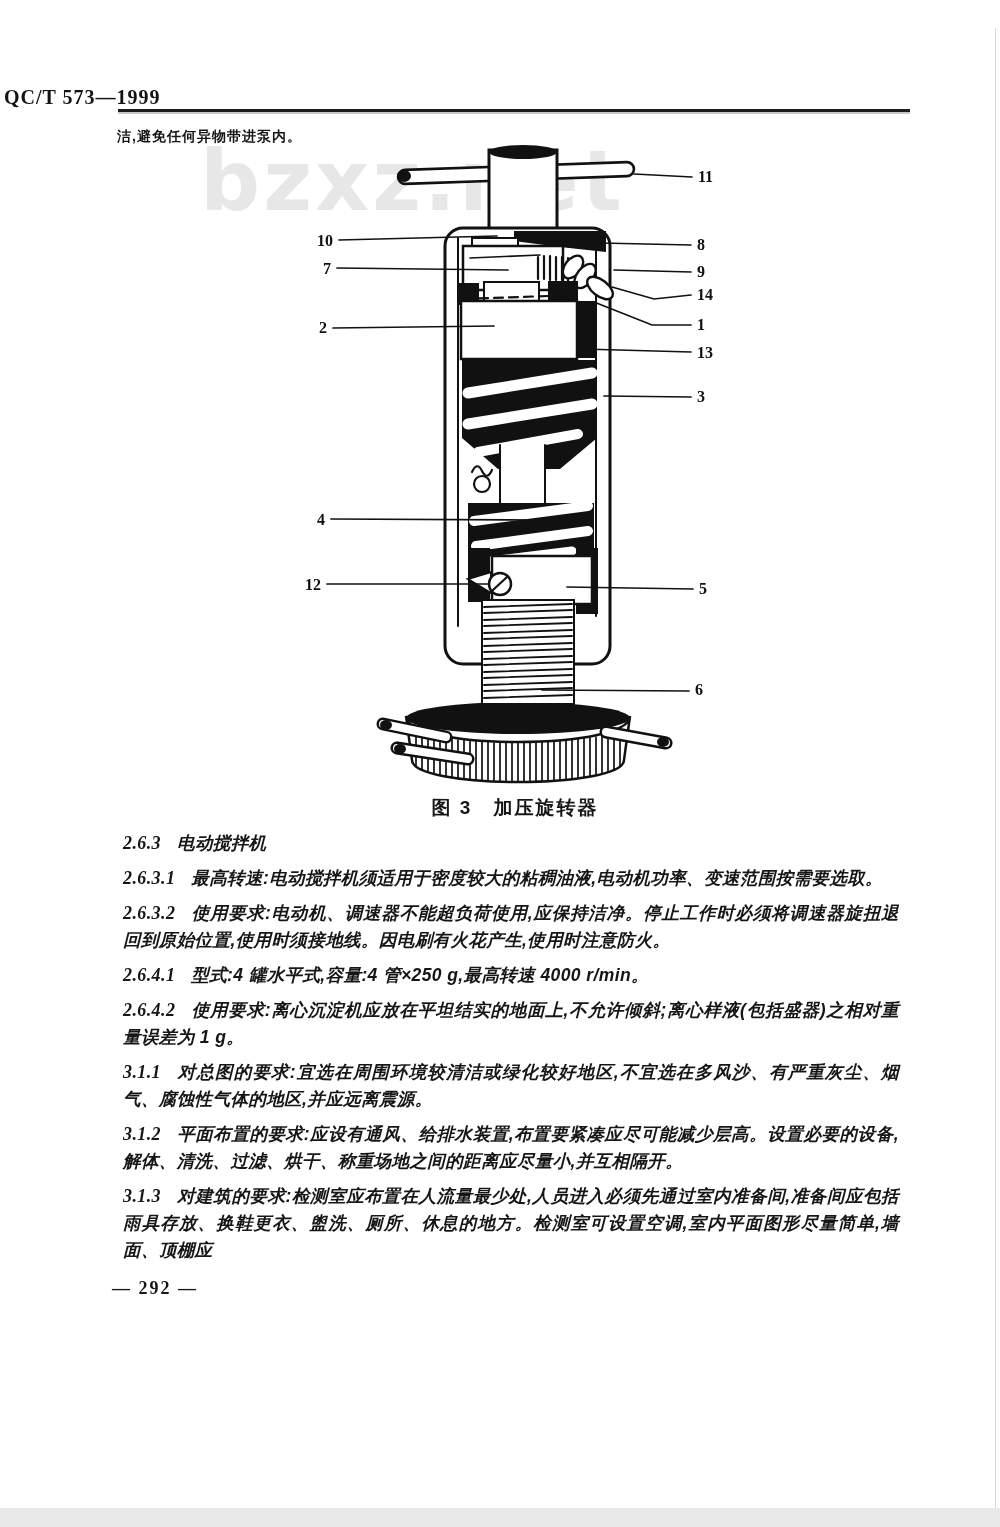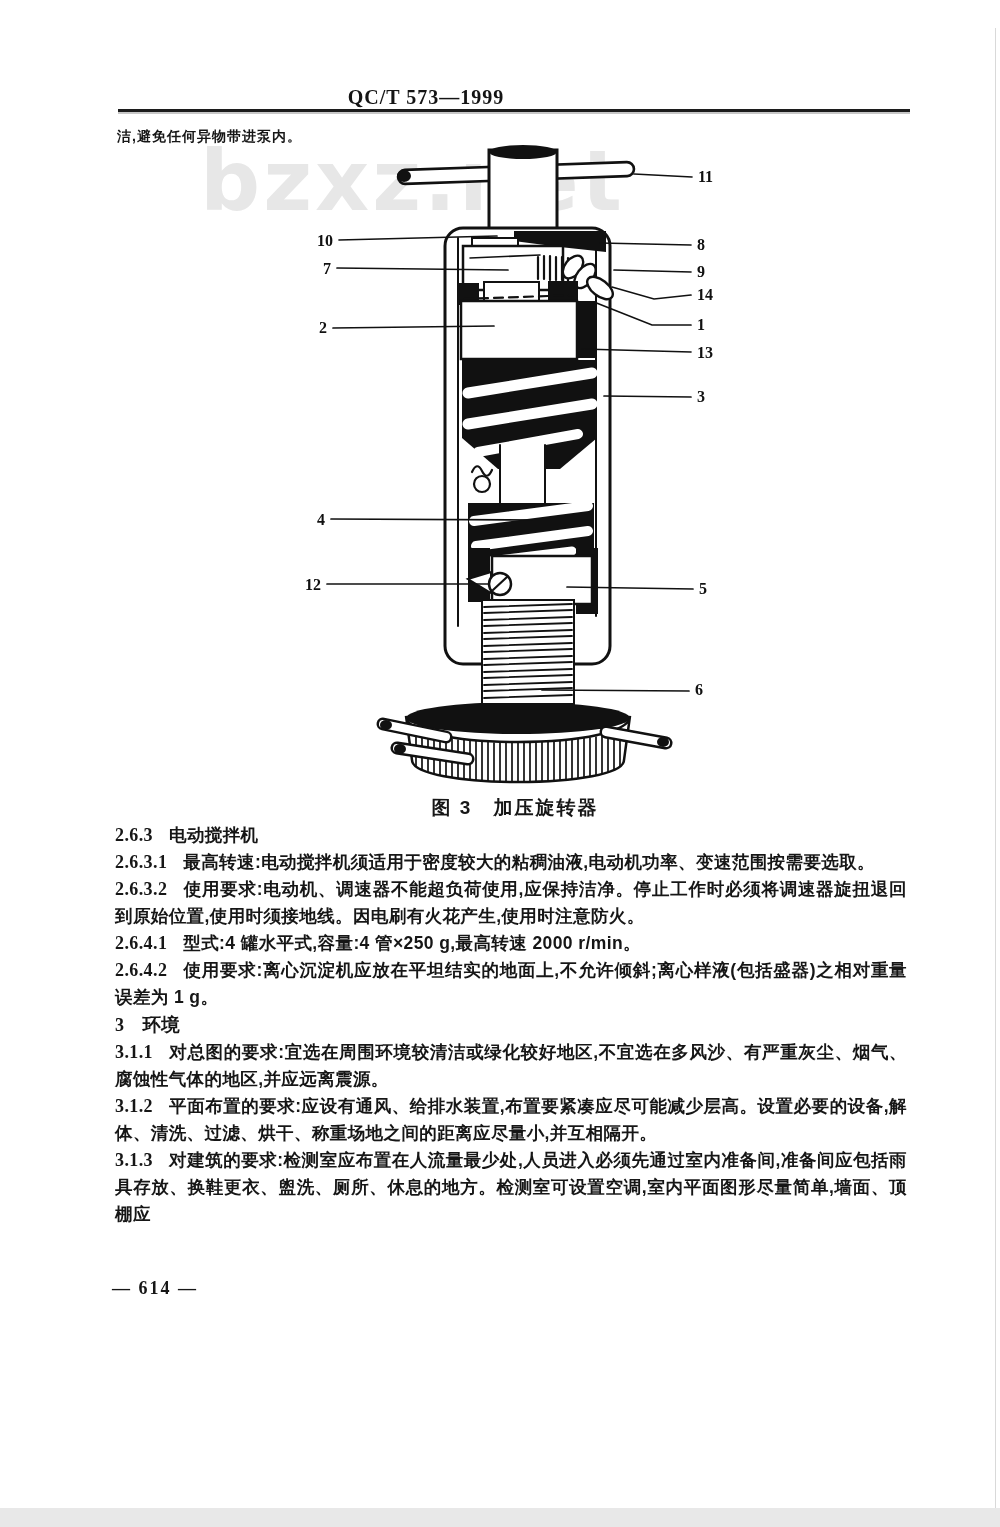--- a/index.html
+++ b/index.html
@@ -2,39 +2,39 @@
 <html><head>
 <meta charset="utf-8">
 <style>
   html,body{margin:0;padding:0;}
   body{
     width:1000px;height:1527px;position:relative;background:#ffffff;
     font-family:"Liberation Sans","DejaVu Sans",sans-serif;color:#161616;
     overflow:hidden;
   }
   .page{position:absolute;inset:0;}
-  .doc-header{position:absolute;top:86px;left:12px;width:828px;text-align:center;
+  .doc-header{position:absolute;top:86px;left:4px;width:828px;
     font-family:"Liberation Serif","DejaVu Serif",serif;
     font-size:20px;font-weight:700;letter-spacing:1px;color:#141414;}
   .header-rule{position:absolute;top:109px;left:118px;width:792px;height:3px;
     background:#1c1c1c;box-shadow:0 2px 0 rgba(30,30,30,.25);}
   .edge-line{position:absolute;top:28px;right:4px;width:1px;height:1480px;background:#d9d9d9;}
   .bottom-strip{position:absolute;left:0;top:1508px;width:1000px;height:19px;background:#e8e8e8;}
   .intro-line{position:absolute;top:128px;left:117px;width:790px;
     font-size:14px;font-weight:700;letter-spacing:1px;}
   .watermark{position:absolute;top:132px;left:200px;z-index:1;
     font-size:84px;font-weight:800;letter-spacing:3px;color:#e7e7e7;
     font-family:"DejaVu Sans",sans-serif;user-select:none;}
   svg.figure{position:absolute;top:0;left:0;z-index:2;}
   .fig-caption{position:absolute;top:795px;left:0;width:1030px;text-align:center;
     font-size:19px;font-weight:700;letter-spacing:2px;z-index:3;}
   .body-text{position:absolute;top:822px;left:115px;width:792px;z-index:3;
     font-size:17.5px;line-height:27px;font-weight:600;text-align:justify;
     letter-spacing:.4px;}
-  .body-text p{margin:0;}
+  .body-text p{margin:8px;font-style:italic;}
   .body-text .pnum{display:inline-block;margin-right:16px;font-weight:700;
     font-family:"Liberation Serif","DejaVu Serif",serif;font-size:18px;}
   .sec-heading{margin:16px 0 12px 0;font-size:18.5px;font-weight:700;}
   .sec-heading .pnum{margin-right:18px;}
   .page-number{position:absolute;top:1278px;left:112px;font-size:18px;
     font-weight:600;letter-spacing:2px;
     font-family:"Liberation Serif","DejaVu Serif",serif;}
   .callout-num{font-family:"Liberation Serif","DejaVu Serif",serif;
     font-size:16px;font-weight:700;fill:#111;}
 </style>
@@ -194,23 +194,22 @@
       </g>
     </g>
   </svg>
 
   <div class="fig-caption">图 3　加压旋转器</div>
 
   <div class="body-text">
     <p><span class="pnum">2.6.3</span><span>电动搅拌机</span></p>
     <p><span class="pnum">2.6.3.1</span><span>最高转速:电动搅拌机须适用于密度较大的粘稠油液,电动机功率、变速范围按需要选取。</span></p>
     <p><span class="pnum">2.6.3.2</span><span>使用要求:电动机、调速器不能超负荷使用,应保持洁净。停止工作时必须将调速器旋扭退回到原始位置,使用时须接地线。因电刷有火花产生,使用时注意防火。</span></p>
-    <p><span class="pnum">2.6.4.1</span><span>型式:4 罐水平式,容量:4 管×250 g,最高转速 2000 r/min。</span></p>
+    <p><span class="pnum">2.6.4.1</span><span>型式:4 罐水平式,容量:4 管×250 g,最高转速 4000 r/min。</span></p>
     <p><span class="pnum">2.6.4.2</span><span>使用要求:离心沉淀机应放在平坦结实的地面上,不允许倾斜;离心样液(包括盛器)之相对重量误差为 1 g。</span></p>
-    <p class="sec-heading"><span class="pnum">3</span><span>环境</span></p>
     <p><span class="pnum">3.1.1</span><span>对总图的要求:宜选在周围环境较清洁或绿化较好地区,不宜选在多风沙、有严重灰尘、烟气、腐蚀性气体的地区,并应远离震源。</span></p>
     <p><span class="pnum">3.1.2</span><span>平面布置的要求:应设有通风、给排水装置,布置要紧凑应尽可能减少层高。设置必要的设备,解体、清洗、过滤、烘干、称重场地之间的距离应尽量小,并互相隔开。</span></p>
     <p><span class="pnum">3.1.3</span><span>对建筑的要求:检测室应布置在人流量最少处,人员进入必须先通过室内准备间,准备间应包括雨具存放、换鞋更衣、盥洗、厕所、休息的地方。检测室可设置空调,室内平面图形尽量简单,墙面、顶棚应</span></p>
   </div>
 
-  <div class="page-number">— 614 —</div>
+  <div class="page-number">— 292 —</div>
   <div class="bottom-strip"></div>
 </div>
 
 </body></html>

